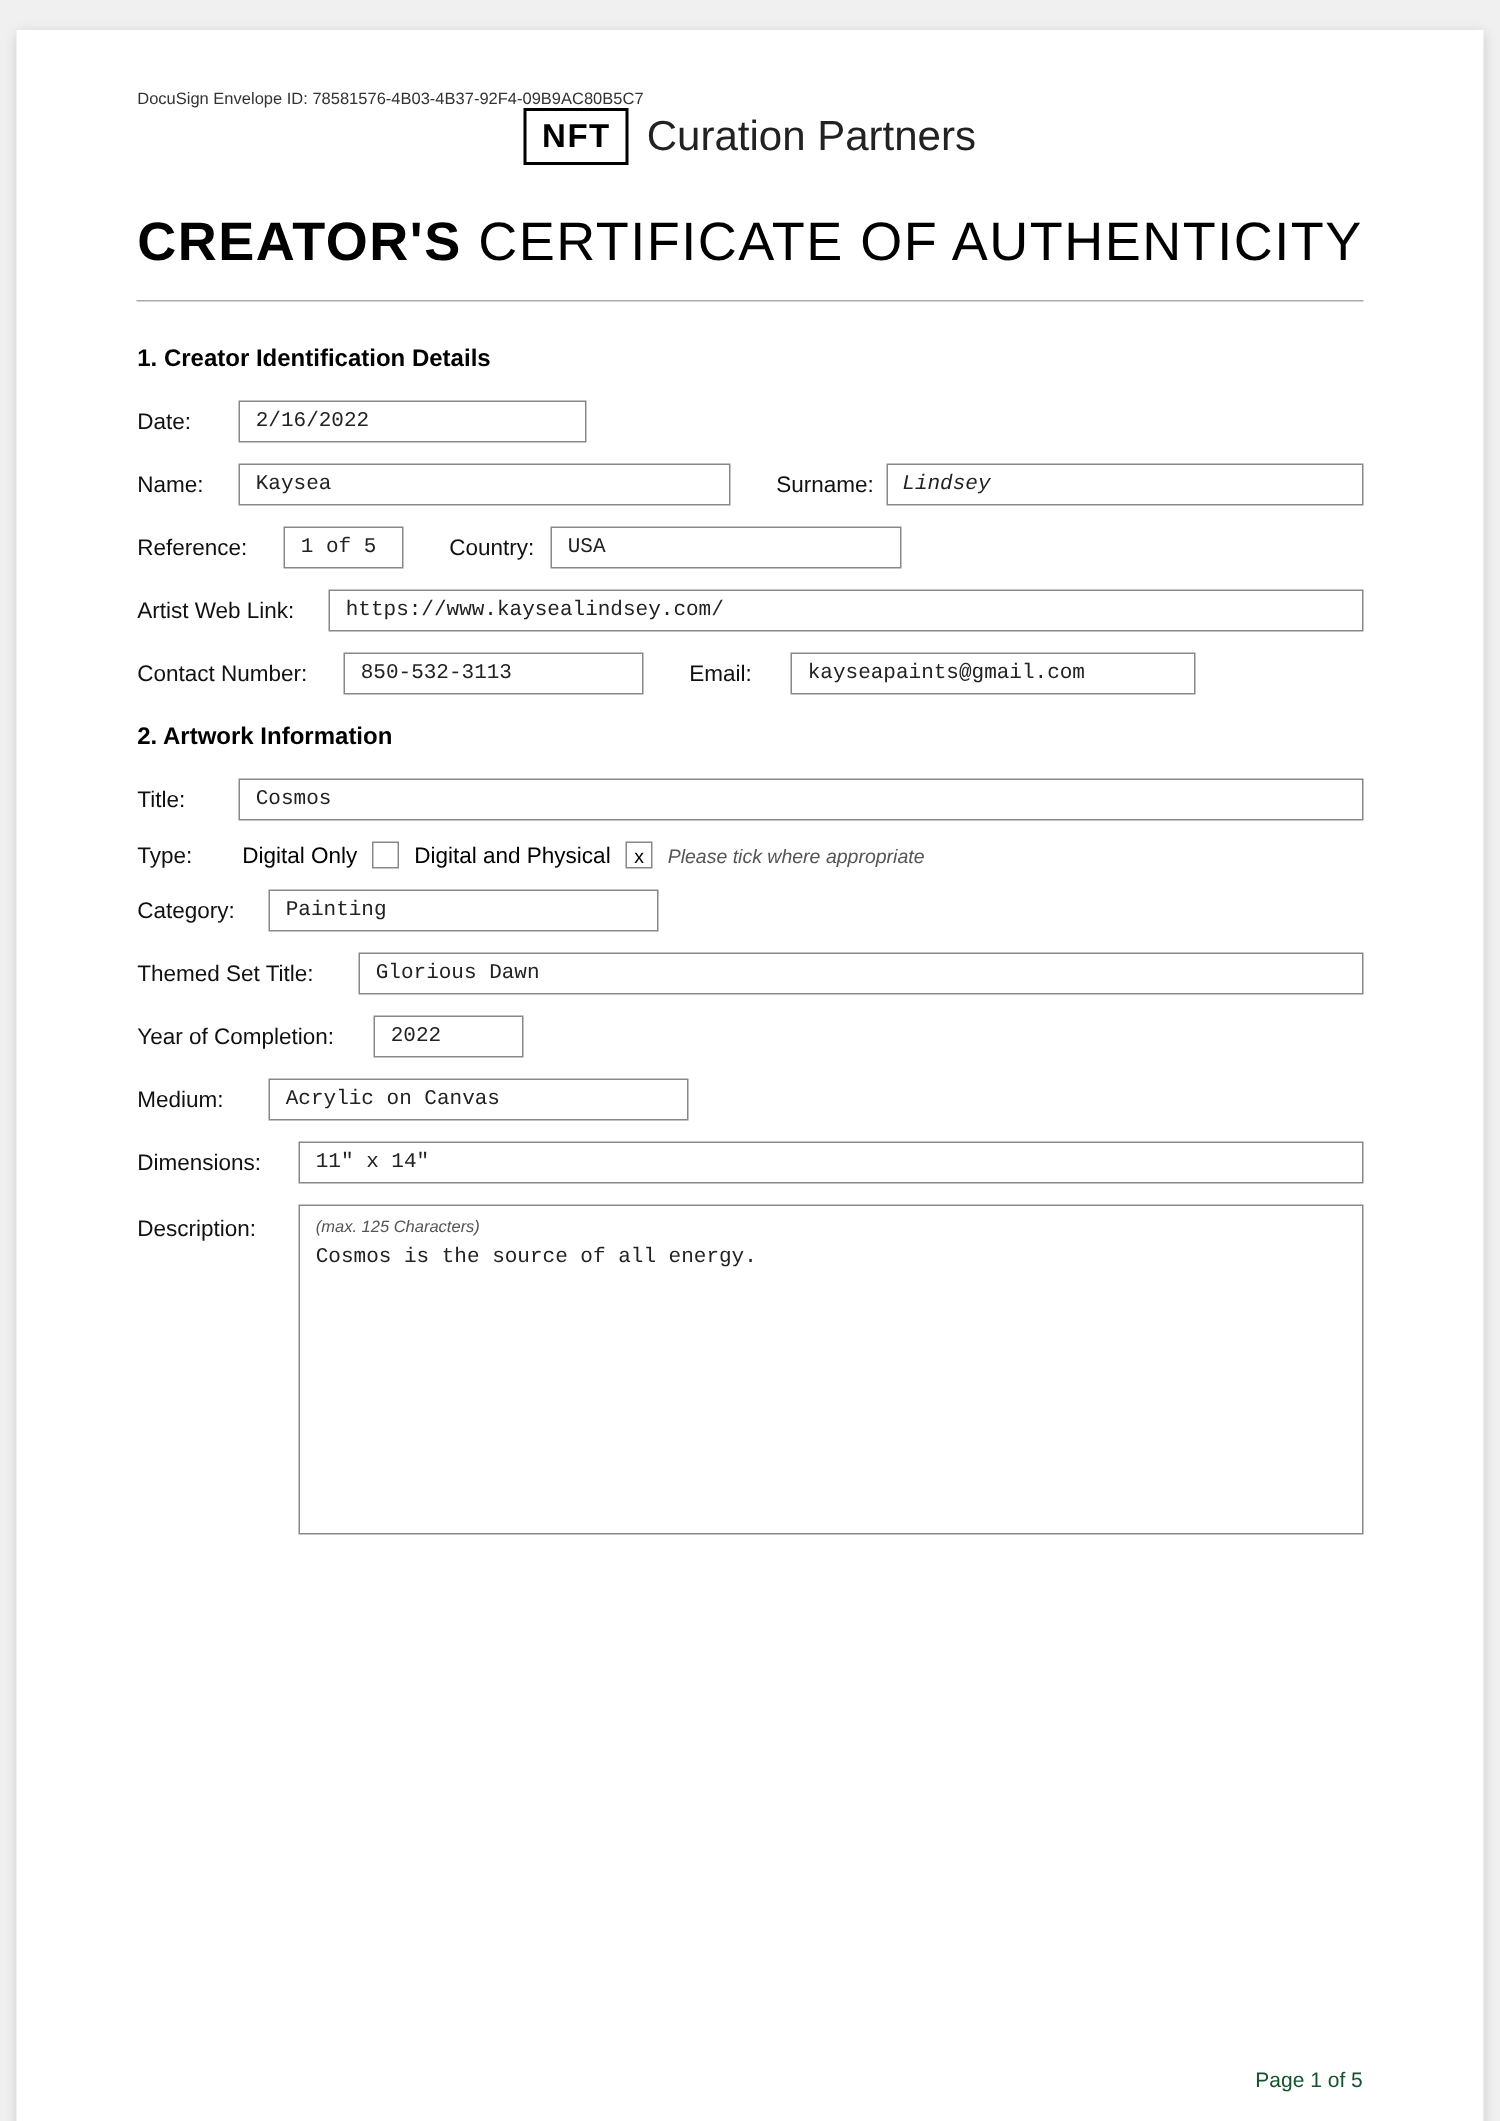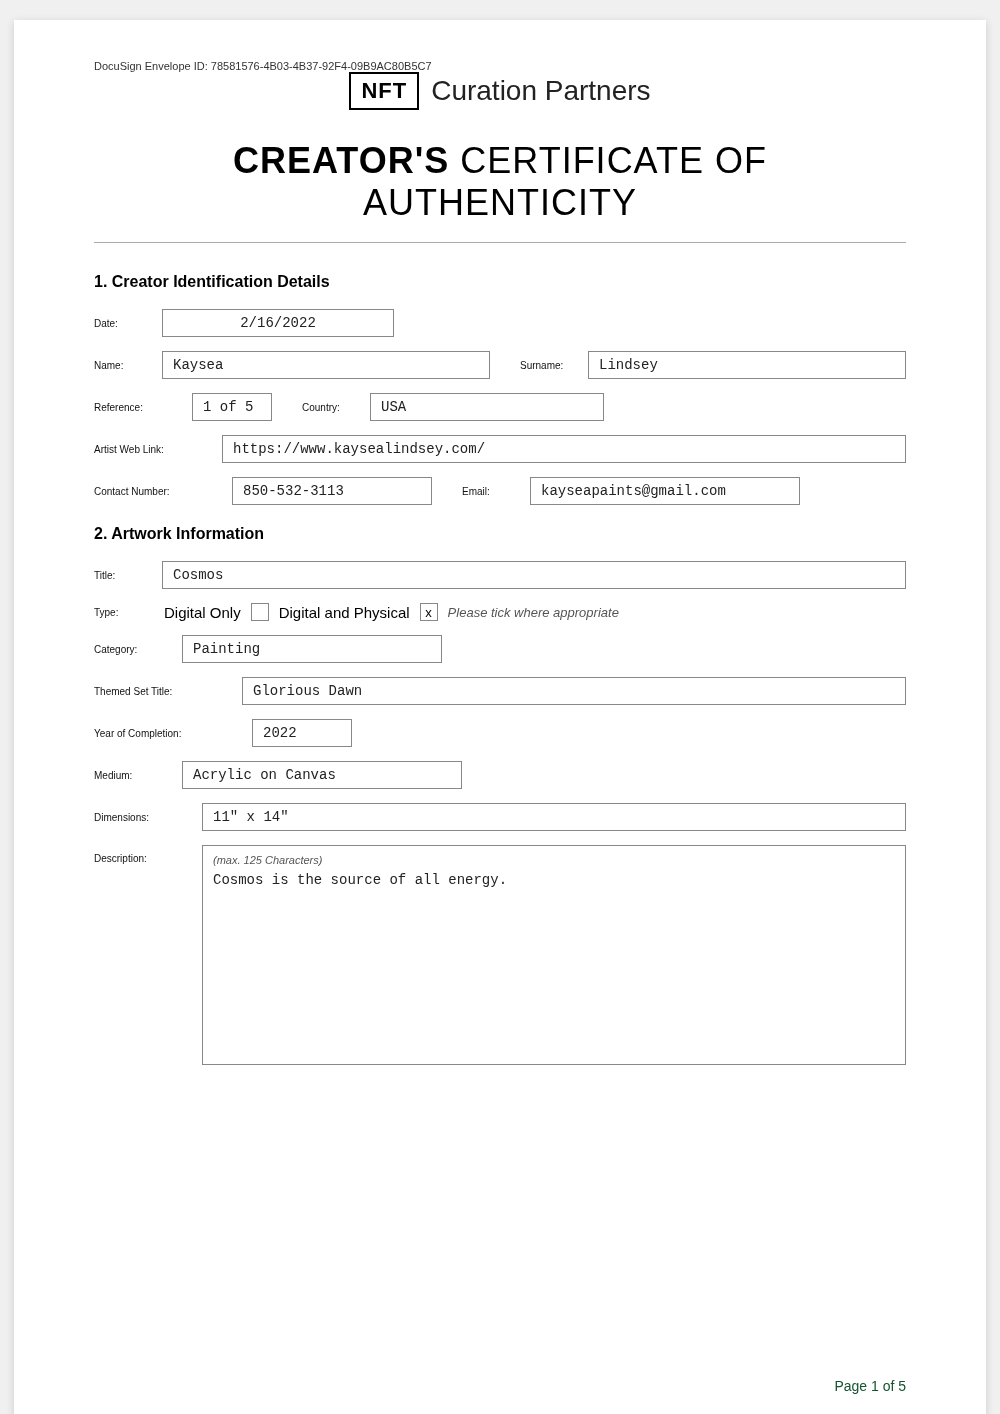--- a/index.html
+++ b/index.html
@@ -88,47 +88,47 @@
     }
 
     .form-group {
       display: flex;
       align-items: center;
       margin-bottom: 14px;
       gap: 8px;
     }
 
     .form-label {
-      font-size: 10px;
+      font-size: 15px;
       font-family: Arial, sans-serif;
       color: #111;
       white-space: nowrap;
       min-width: 60px;
     }
 
     .form-field {
       border: 1px solid #888;
       padding: 5px 10px;
       font-family: 'Courier New', monospace;
       font-size: 14px;
       background: #fff;
       color: #222;
     }
 
     .field-date {
       width: 232px;
-      text-align: center;
     }
 
     .field-name {
       width: 328px;
     }
 
     .field-surname {
       width: 318px;
+      font-style: italic;
     }
 
     .field-reference {
       width: 80px;
     }
 
     .field-country {
       width: 234px;
     }
 

